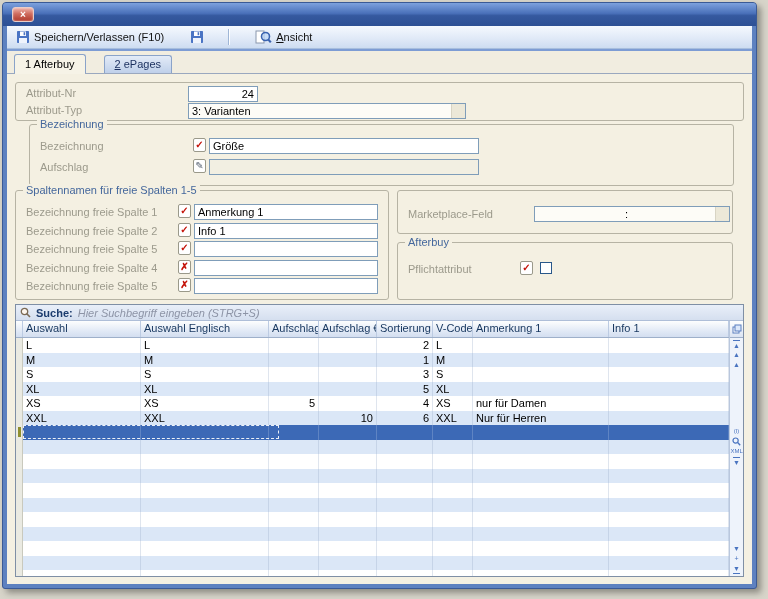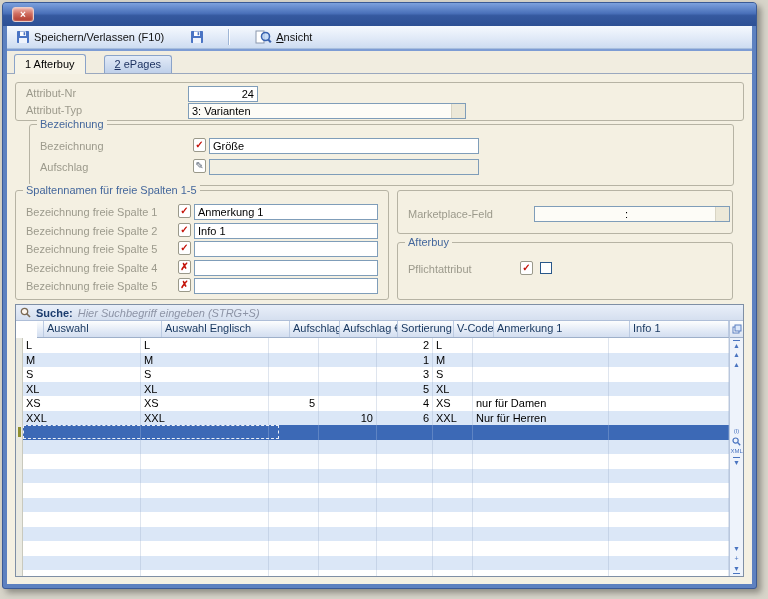--- a/index.html
+++ b/index.html
@@ -82,21 +82,20 @@
     background:linear-gradient(180deg,#e9eff9,#d5dfef); border-bottom:1px solid #aebed8;
   }
   .search-label { font-weight:bold; color:#1c3c6e; }
   .search-hint { font-style:italic; color:#8d94a6; }
   .grid-main { flex:1; display:flex; overflow:hidden; }
   .grid-left { flex:1; display:flex; flex-direction:column; overflow:hidden; }
   .ghead {
     flex:0 0 17px; display:flex; overflow:hidden;
     background:linear-gradient(180deg,#fdfefe,#e2eaf6 60%,#d3def0);
     border-bottom:1px solid #9eb0ca;
-    margin-left:21px;
   }
   .hcell {
     font-size:11px; color:#16365e; padding:1px 3px 0; border-right:1px solid #bccbe2;
     overflow:hidden; white-space:nowrap;
   }
   .gbody { flex:1; overflow:hidden; background:#fff; }
   .grow { height:14.5px; display:flex; position:relative; }
   .grow.stripe { background:#dbe7f7; }
   .grow.sel { background:#3c69b6; }
   .grow.sel .gcell { color:#fff; border-right-color:rgba(255,255,255,.18); }

